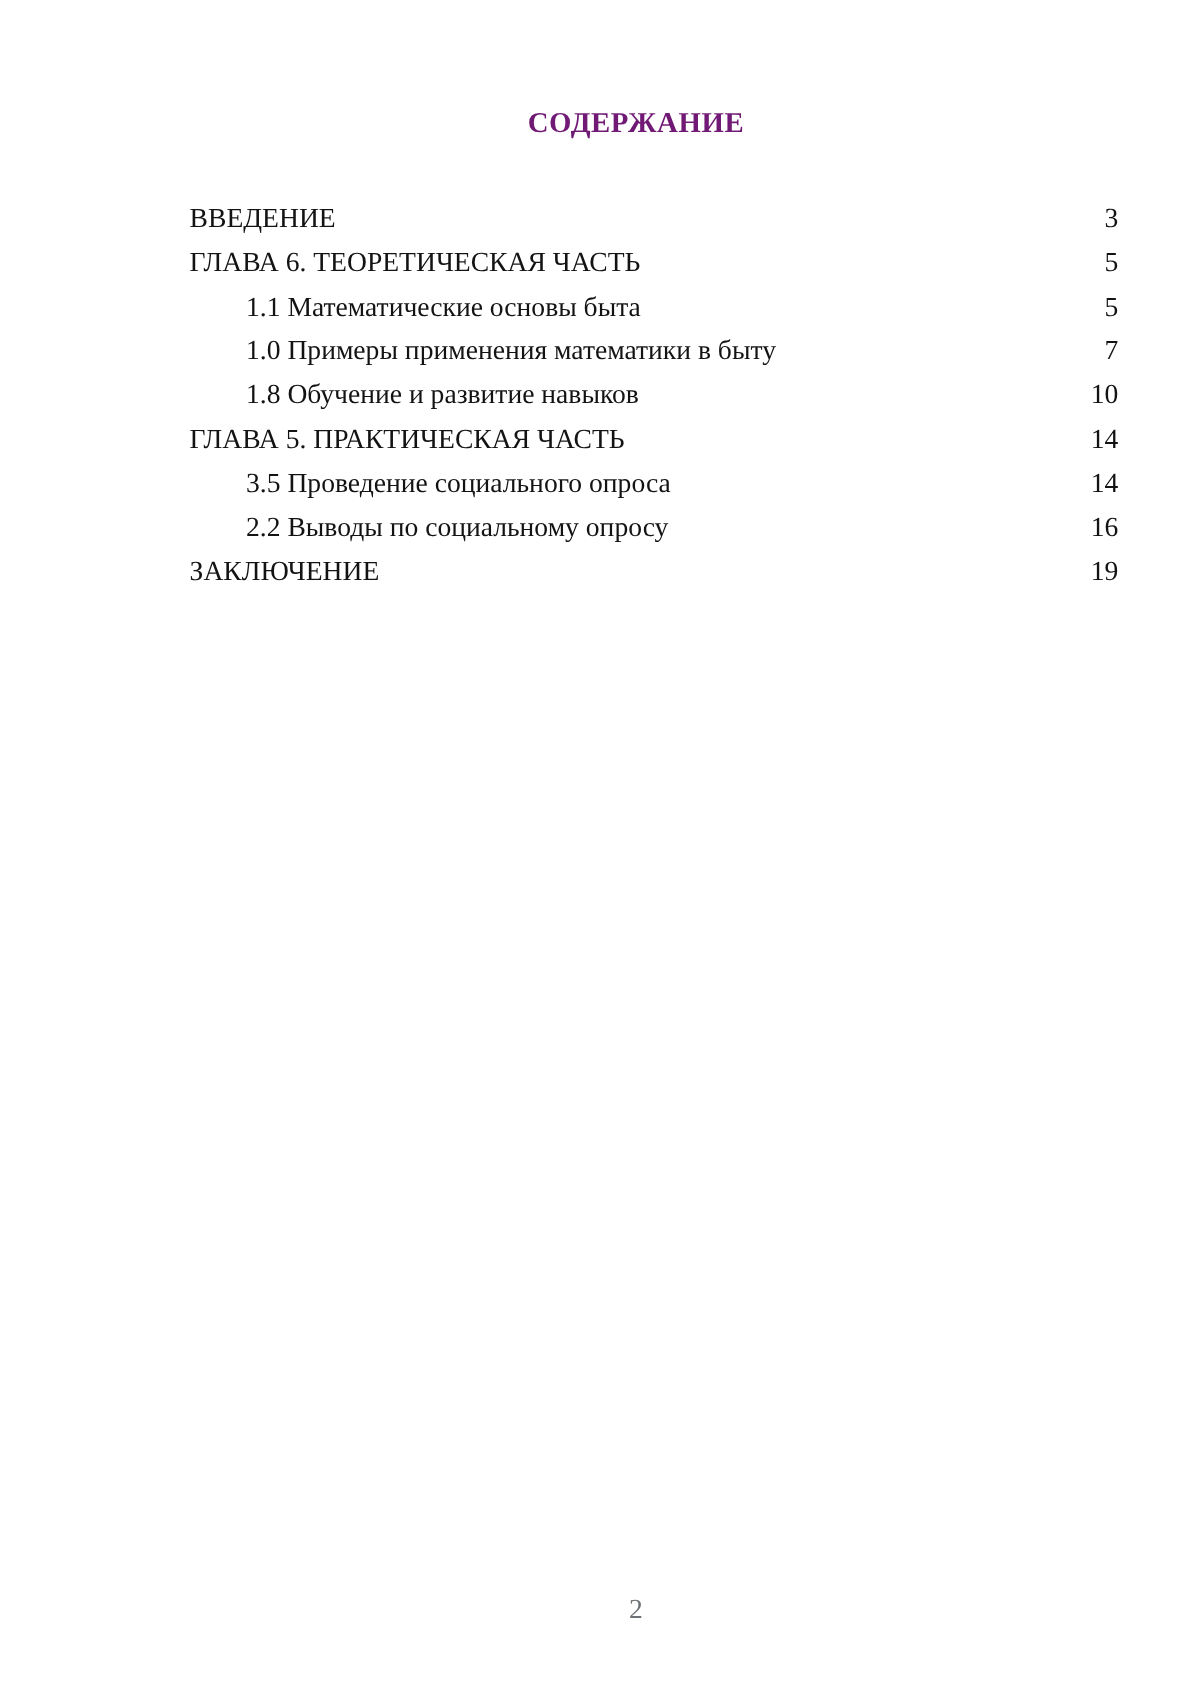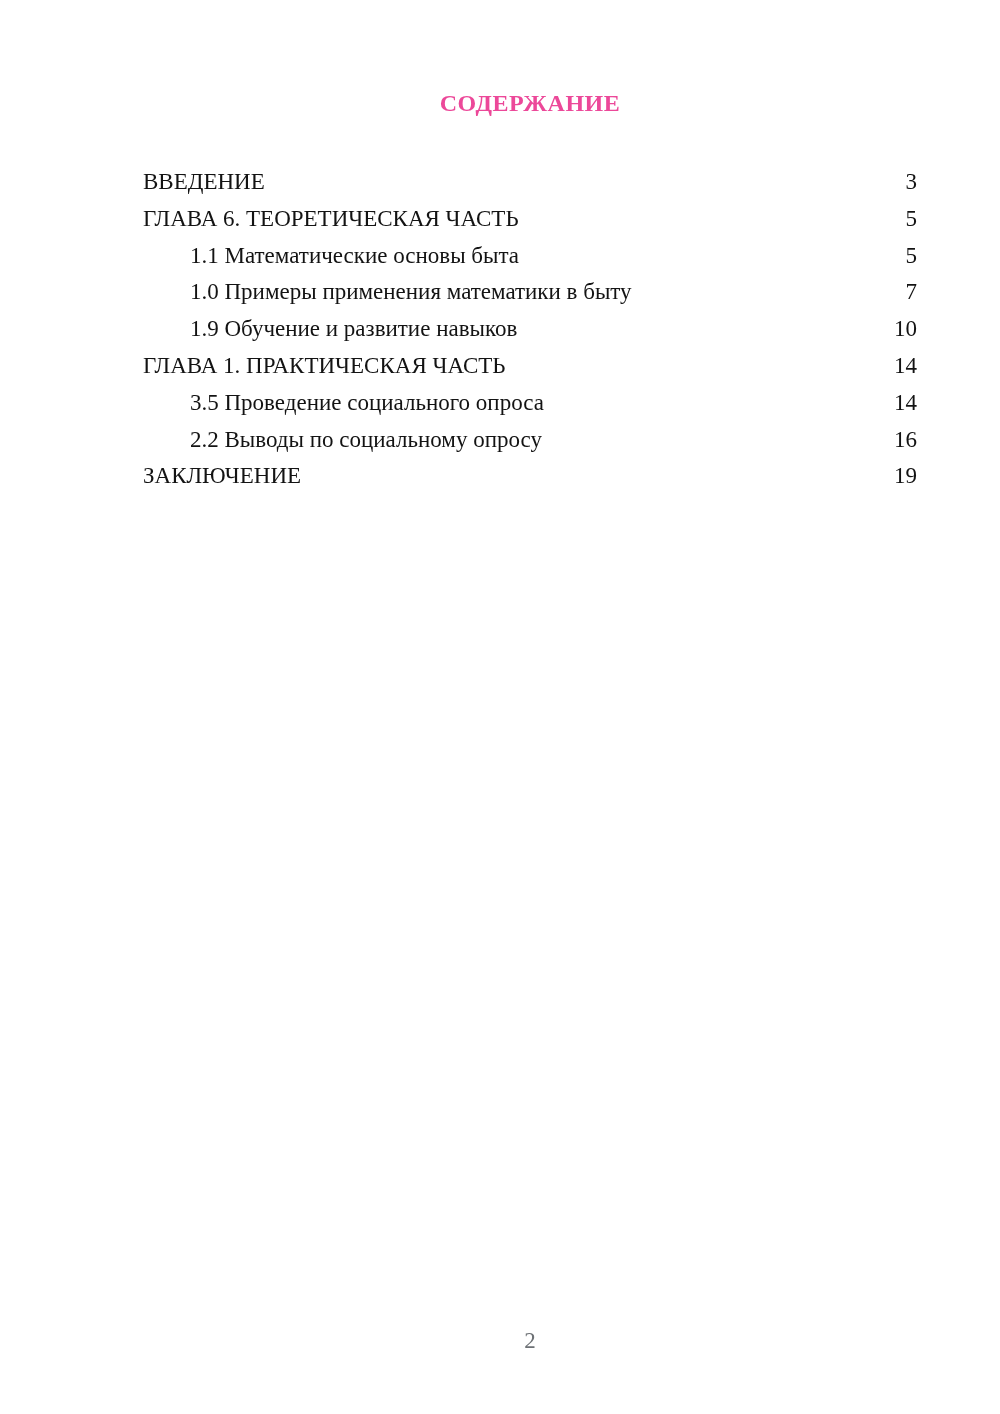--- a/index.html
+++ b/index.html
@@ -22,24 +22,25 @@
     top: 88px;
     width: 774px; 
   }
   .doc-title {
     font-size: 24px;
     font-weight: bold;
     text-align: center;
     letter-spacing: 0.5px;
     line-height: 30px;
     margin: 0 0 46px 0;
-    color: #ec4899;
+    color: #701a75;
   }
   .toc {
     width: 100%;
+    margin-left: 15px;
   }
   .toc-row {
     display: flex;
     align-items: flex-end;
     justify-content: space-between;
     font-size: 23px;
     line-height: 36.8px;
     color: #131313;
   }
   .toc-row .label {
@@ -84,25 +85,25 @@
         </div>
         <div class="toc-row level1">
           <div class="label">1.1 Математические основы быта</div>
           <div class="pagenum">5</div>
         </div>
         <div class="toc-row level1">
           <div class="label">1.0 Примеры применения математики в быту</div>
           <div class="pagenum">7</div>
         </div>
         <div class="toc-row level1">
-          <div class="label">1.9 Обучение и развитие навыков</div>
+          <div class="label">1.8 Обучение и развитие навыков</div>
           <div class="pagenum">10</div>
         </div>
         <div class="toc-row level0">
-          <div class="label">ГЛАВА 1. ПРАКТИЧЕСКАЯ ЧАСТЬ</div>
+          <div class="label">ГЛАВА 5. ПРАКТИЧЕСКАЯ ЧАСТЬ</div>
           <div class="pagenum">14</div>
         </div>
         <div class="toc-row level1">
           <div class="label">3.5 Проведение социального опроса</div>
           <div class="pagenum">14</div>
         </div>
         <div class="toc-row level1">
           <div class="label">2.2 Выводы по социальному опросу</div>
           <div class="pagenum">16</div>
         </div>

